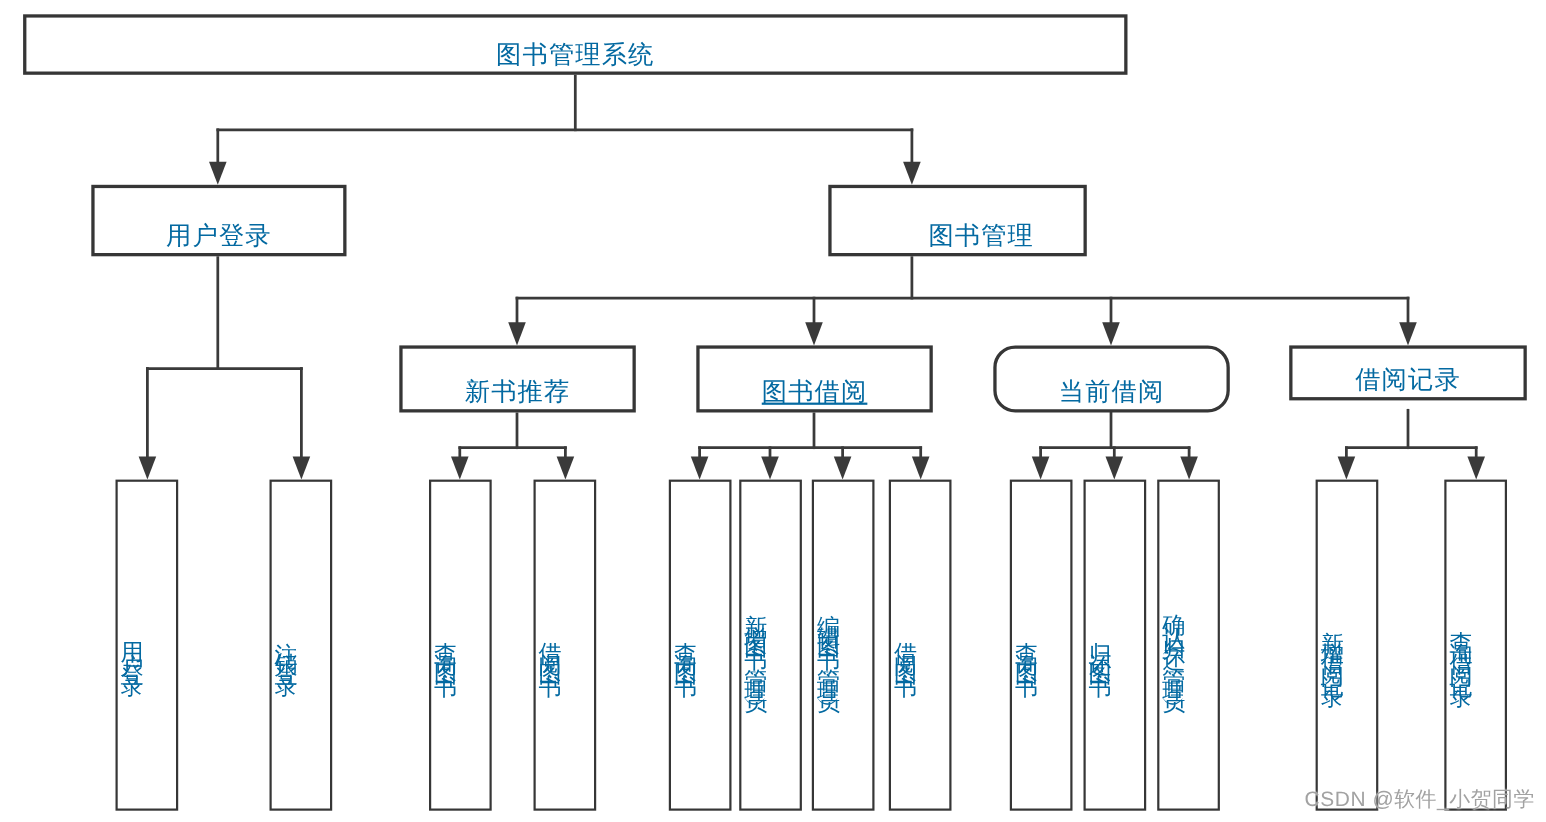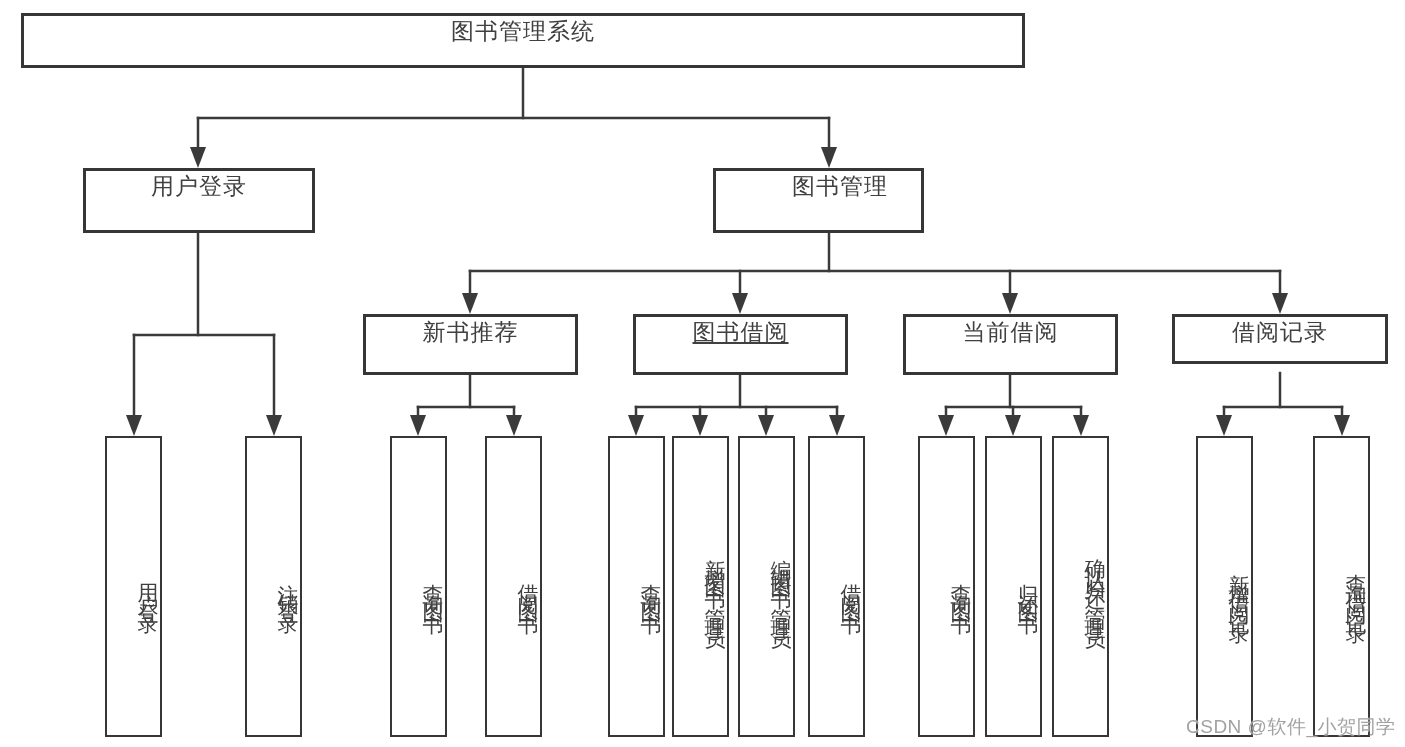--- a/index.html
+++ b/index.html
@@ -5,22 +5,22 @@
   html,body{margin:0;padding:0;background:#ffffff;}
   .stage{
     position:relative;width:1405px;height:747px;background:#ffffff;
     font-family:"Liberation Sans","DejaVu Sans",sans-serif;overflow:hidden;
   }
   .wires{position:absolute;left:0;top:0;width:1405px;height:747px;}
   .wires line{stroke:#3a3a3a;stroke-width:2.5;stroke-linecap:square;}
   .wires polygon{fill:#3a3a3a;stroke:none;}
   .box{
     position:absolute;box-sizing:border-box;background:#ffffff;
-    border:3px solid #363636;color:#404040;
-    display:flex;align-items:flex-start;justify-content:center;text-align:center;
+    border:3px solid #363636;color:#0369a1;
+    display:flex;align-items:flex-end;justify-content:center;text-align:center;
   }
   .hbox{font-size:23px;letter-spacing:1px;}
   .vbox{
     border-width:2.5px;
     font-size:21px;letter-spacing:10px;line-height:1.15;
     writing-mode:vertical-rl;text-orientation:mixed;
   }
   .vbox span{display:block;}
   .watermark{
     position:absolute;left:1186px;top:714px;
@@ -110,31 +110,31 @@
     </g>
   </svg>
 
   <div class="box hbox" style="left:21px;top:13px;width:1004px;height:55px;">
     <span>图书管理系统</span>
   </div>
 
   <div class="box hbox" style="left:83px;top:168px;width:232px;height:65px;">
     <span>用户登录</span>
   </div>
-  <div class="box hbox" style="left:713px;top:168px;width:211px;height:65px;padding-left:43px;">
+  <div class="box hbox" style="left:753px;top:168px;width:235px;height:65px;padding-left:43px;">
     <span>图书管理</span>
   </div>
 
   <div class="box hbox" style="left:363px;top:314px;width:215px;height:61px;">
     <span>新书推荐</span>
   </div>
   <div class="box hbox" style="left:633px;top:314px;width:215px;height:61px;text-decoration:underline;">
     <span>图书借阅</span>
   </div>
-  <div class="box hbox" style="left:903px;top:314px;width:215px;height:61px;">
+  <div class="box hbox" style="left:903px;top:314px;width:215px;height:61px;border-radius:20px;">
     <span>当前借阅</span>
   </div>
   <div class="box hbox" style="left:1172px;top:314px;width:216px;height:50px;">
     <span>借阅记录</span>
   </div>
 
   <div class="box vbox" style="left:105px;top:436px;width:57px;height:301px;">
     <span>用户登录</span>
   </div>
   <div class="box vbox" style="left:245px;top:436px;width:57px;height:301px;">

